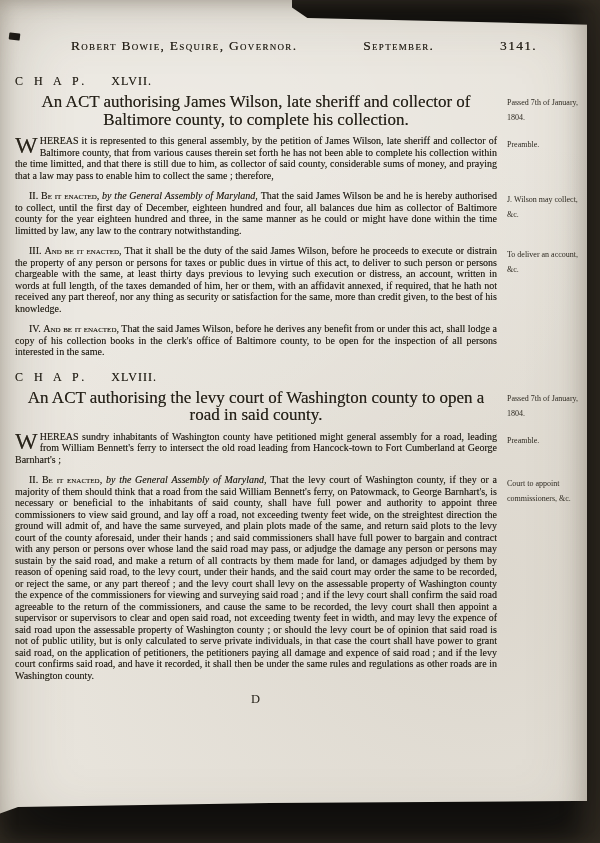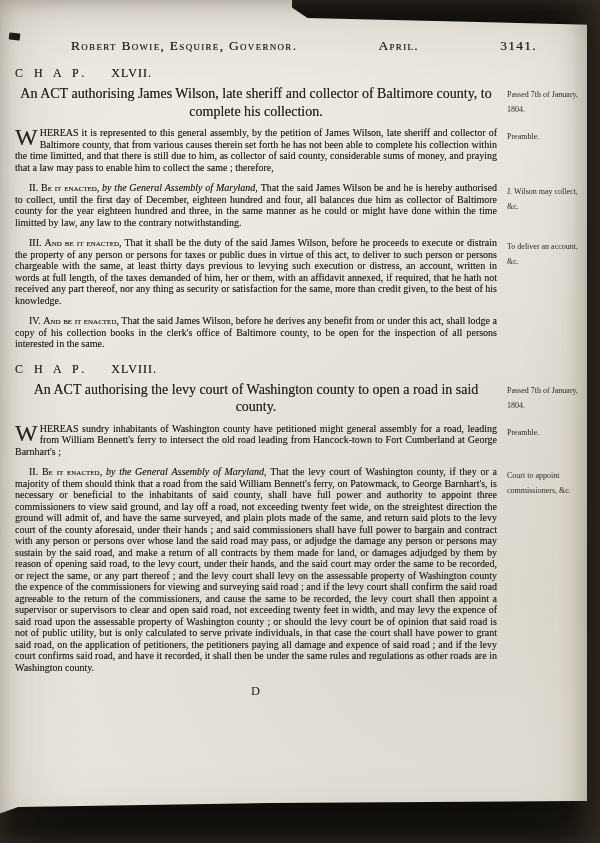--- a/index.html
+++ b/index.html
@@ -21,36 +21,36 @@
                      clip-path:polygon(0 0,100% 0,100% 100%,5% 72%,0 30%); }
   .artifact-right  { position:absolute; top:0; right:0; width:13px; height:100%; background:#0c0b0a; }
   .artifact-bottom { position:absolute; bottom:0; left:0; width:100%; height:42px; background:#0c0b0a;
                      clip-path:polygon(0 30%,3% 14%,45% 5%,96% 0,100% 0,100% 100%,0 100%); }
   .ink-blot        { position:absolute; top:33px; left:9px; width:11px; height:7px; background:#141210; transform:rotate(7deg); border-radius:1px; }
 
   .content { position:absolute; left:15px; top:38px; width:570px; }
 
   .header-row {
     display:flex; justify-content:space-between; align-items:baseline;
-    padding:0 48px 0 56px; margin-bottom:12px;
+    padding:0 48px 0 56px; margin-bottom:20px;
     font-variant:small-caps; letter-spacing:1.3px; font-size:13.5px;
     text-shadow:0 0 0.4px rgba(20,15,10,.6);
   }
   .chap-row { text-align:left; font-size:12px; margin:3px 0 4px; text-shadow:0 0 0.4px rgba(20,15,10,.5); }
   .chap-label { letter-spacing:4px; }
   .chap-num   { margin-left:20px; letter-spacing:1px; }
 
   .row { display:flex; }
   .body-col { width:482px; }
   .note-col {
     width:76px; margin-left:10px; font-size:8px; line-height:15px;
     padding-top:2px; color:#2d2920;
   }
   .title {
-    text-align:center; font-size:14px; line-height:17.5px; margin:0 0 7px 0;
+    text-align:center; font-size:17px; line-height:17.5px; margin:0 0 7px 0;
     text-shadow:0 0 0.4px rgba(20,15,10,.55);
   }
   .para {
     margin:0 0 9px 0; font-size:10px; line-height:11.5px; text-align:justify;
     text-shadow:0 0 0.3px rgba(20,15,10,.5);
   }
   .para.indent { text-indent:14px; }
   .dropcap { float:left; font-size:24px; line-height:19.5px; padding:1px 2px 0 0; }
   .dropcap:empty, .sc:empty, .it:empty, .pfx:empty { display:none; }
   .sc { font-variant:small-caps; }
@@ -59,21 +59,21 @@
 </style>
 </head>
 <body>
 
 <div class="page">
 
   <div class="content">
 
     <div class="header-row">
       <span>Robert Bowie, Esquire, Governor.</span>
-      <span>April.</span>
+      <span>September.</span>
       <span>3141.</span>
     </div>
 
     <div class="chap-row">
       <span class="chap-label">C H A P.</span>
       <span class="chap-num">XLVII.</span>
     </div>
 
     <div class="row">
       <div class="body-col">

